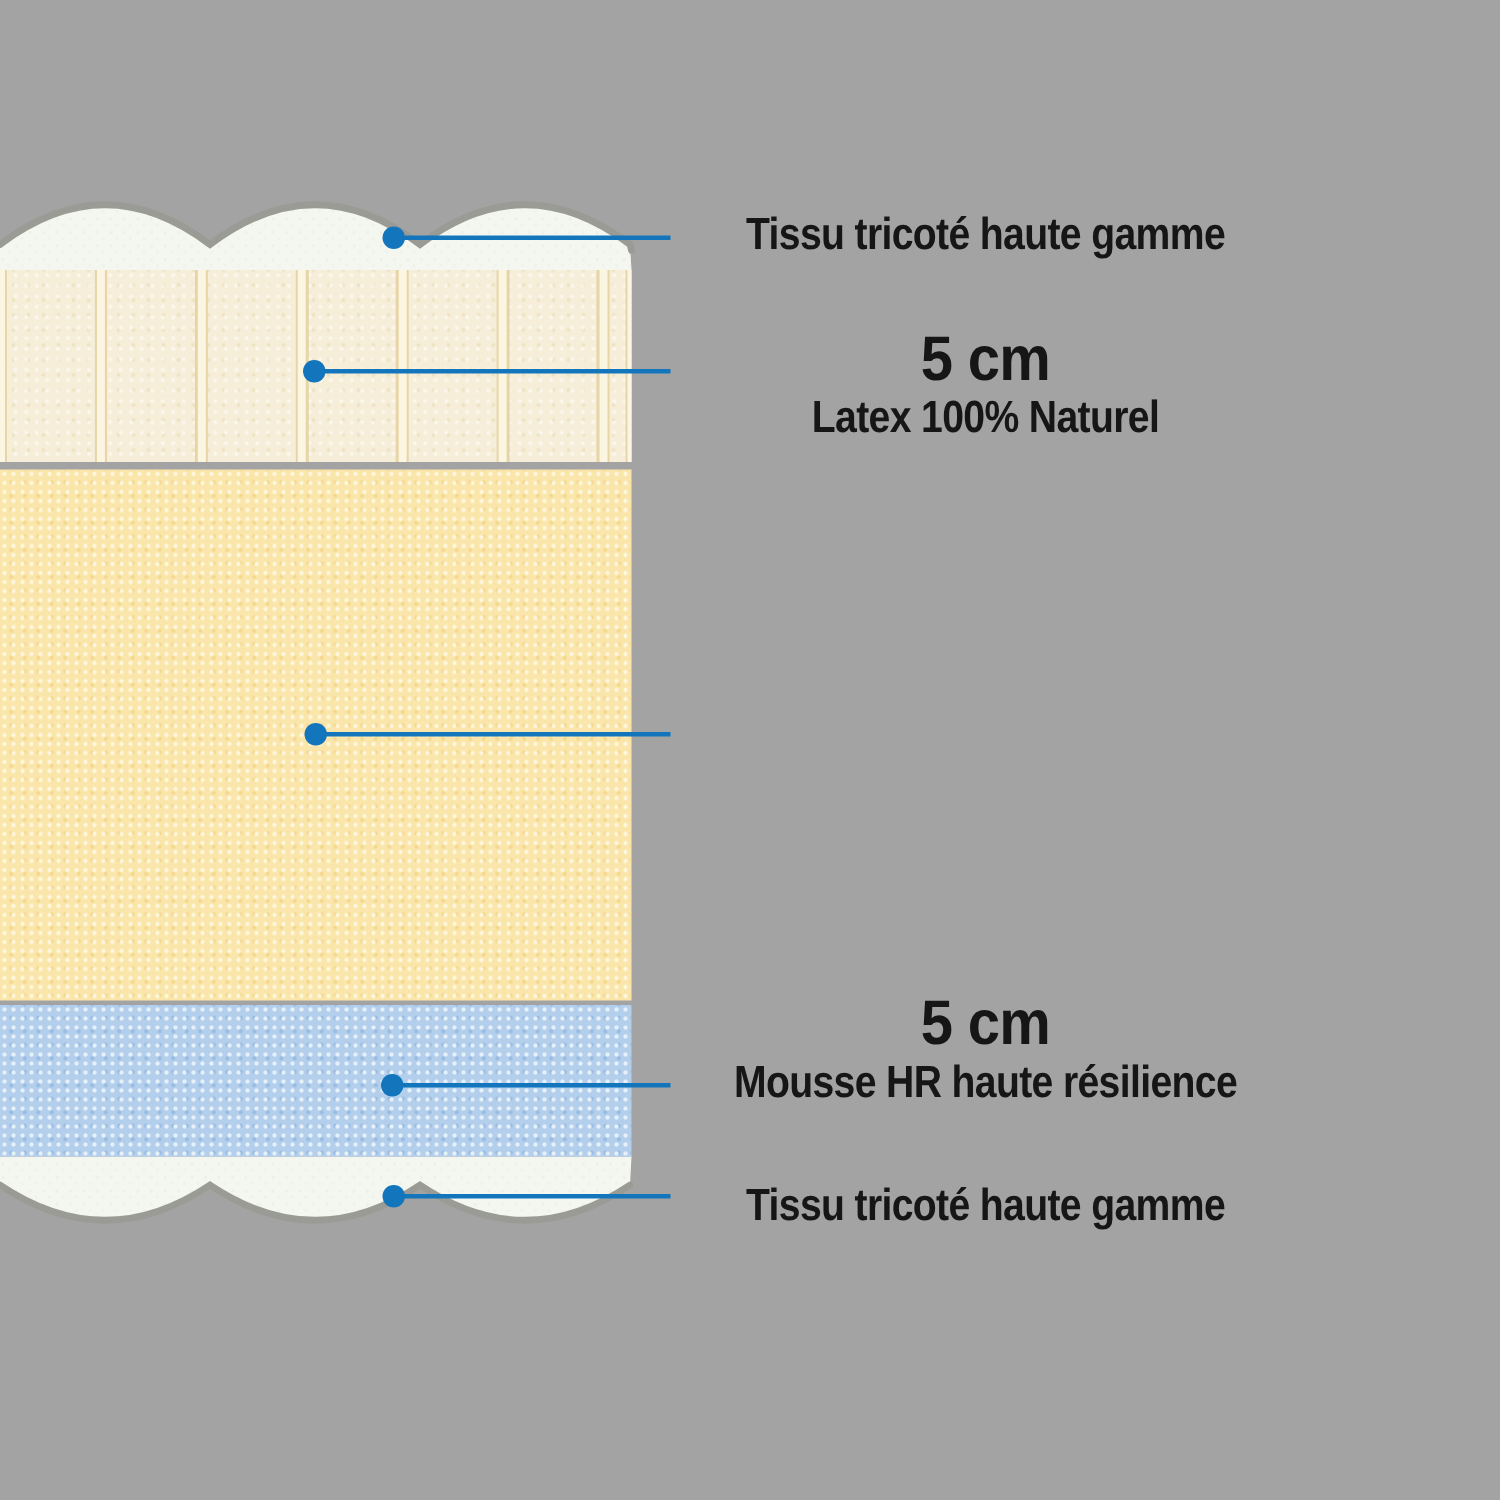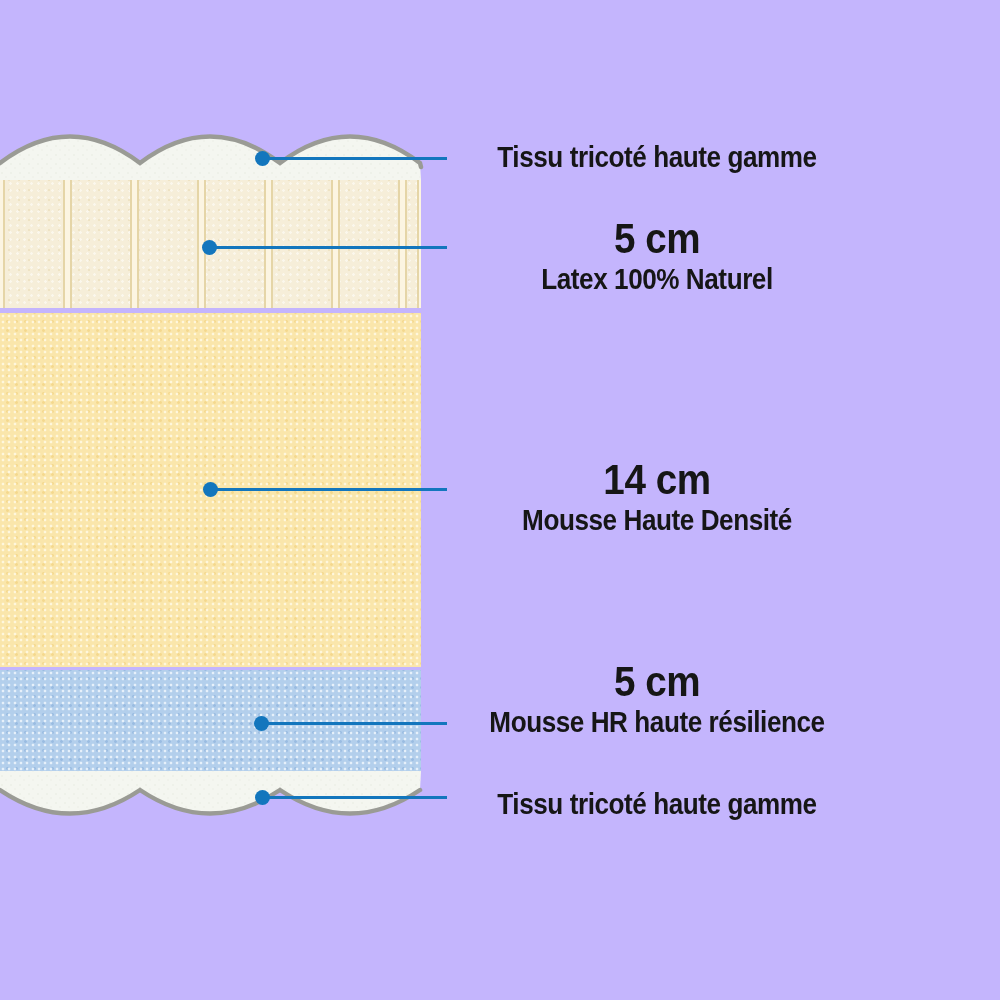--- a/index.html
+++ b/index.html
@@ -1,17 +1,17 @@
 <!DOCTYPE html>
 <html><head>
 <meta charset="utf-8">
 <style>
   html,body{margin:0;padding:0;background:#ffffff;}
   .canvas{
-    position:relative;width:1000px;height:1000px;background:#c4b5fd;overflow:hidden;
+    position:relative;width:1000px;height:1000px;background:#a3a3a3;overflow:hidden;
     font-family:"Liberation Sans","DejaVu Sans",sans-serif;
   }
   
   .layer{position:absolute;left:0;width:421px;}
   .layer-latex{
     top:180px;height:128px;
     background-color:#f6eed9;
     background-image:
       repeating-linear-gradient(90deg,
         #e5d5a7 0px,#e5d5a7 1.6px,
@@ -103,24 +103,20 @@
 
   <div class="ann" style="top:140px;">
     <div class="ann-title">Tissu tricoté haute gamme</div>
   </div>
 
   <div class="ann" style="top:216px;">
     <div class="ann-size">5 cm</div>
     <div class="ann-title">Latex 100% Naturel</div>
   </div>
 
-  <div class="ann" style="top:457px;">
-    <div class="ann-size">14 cm</div>
-    <div class="ann-title">Mousse Haute Densité</div>
-  </div>
 
   <div class="ann" style="top:659px;">
     <div class="ann-size">5 cm</div>
     <div class="ann-title">Mousse HR haute résilience</div>
   </div>
 
   <div class="ann" style="top:787px;">
     <div class="ann-title">Tissu tricoté haute gamme</div>
   </div>
 

